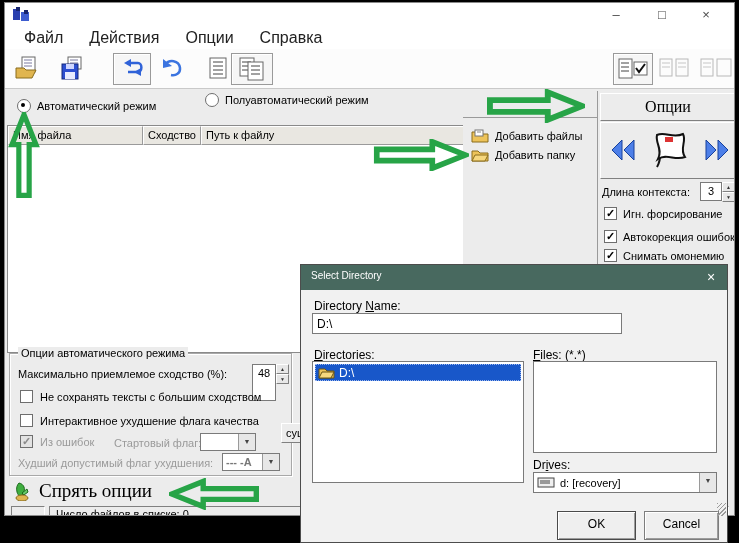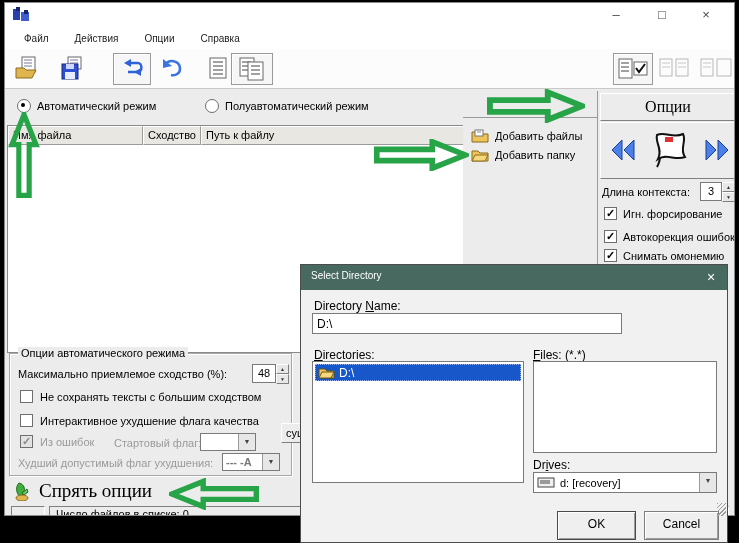--- a/index.html
+++ b/index.html
@@ -7,21 +7,21 @@
           font-family:"Liberation Sans",sans-serif;font-size:11px;color:#000;}
   .abs{position:absolute;}
   
   #mainwin{left:4px;top:2px;width:731px;height:514px;background:#ececec;
            border:1px solid #8a8a8a;box-sizing:border-box;overflow:hidden;z-index:1;}
   #titlebar{left:0;top:0;width:100%;height:24px;background:#ffffff;}
   #titlebar .title{position:absolute;left:30px;top:5px;color:#6b6b6b;font-size:12px;}
   .wctl{position:absolute;top:0;width:44px;height:24px;text-align:center;line-height:24px;
         color:#4a4a4a;font-size:13px;}
   #menubar{left:0;top:24px;width:100%;height:22px;background:#ffffff;display:flex;align-items:center;padding-left:10px;box-sizing:border-box;gap:8px;}
-  .menuitem{padding:2px 9px;color:#222;font-size:10px;}
+  .menuitem{padding:2px 9px;color:#222;font-size:16px;}
   #toolbar{left:0;top:46px;width:100%;height:40px;background:#fcfcfc;border-bottom:1px solid #c9c9c9;box-sizing:border-box;}
   .tbtn{position:absolute;top:4px;width:34px;height:30px;display:flex;align-items:center;justify-content:center;}
   .toggled{border:1px solid #9a9a9a;background:#f6f6f6;box-shadow:inset 1px 1px 0 #ffffff;}
   
   .raised{background:#ececec;border:1px solid;border-color:#ffffff #808080 #808080 #ffffff;}
   .btn{background:#efefef;border:1px solid #7d7d7d;box-shadow:inset 1px 1px 0 #fff,inset -1px -1px 0 #9c9c9c;
        text-align:center;font-size:12px;}
   .field{background:#fff;border:1px solid #7a7a7a;box-sizing:border-box;}
   .sunken{border:1px solid;border-color:#808080 #ffffff #ffffff #808080;background:#fff;box-sizing:border-box;}
   
@@ -174,21 +174,21 @@
             <line x1="3" y1="9" x2="11" y2="9" stroke="#c6c6c6"></line>
           <rect x="17" y="1" width="14" height="17" fill="none" stroke="#b8b8b8"></rect>
         </svg>
       </div>
     </div>
 
     <div class="abs" style="left:12px;top:96px;display:flex;align-items:center;gap:6px">
       <span class="radio sel"></span>
       <span class="lbl">Автоматический режим</span>
     </div>
-    <div class="abs" style="left:200px;top:96px;display:flex;align-items:center;gap:6px">
+    <div class="abs" style="left:200px;top:90px;display:flex;align-items:center;gap:6px">
       <span class="radio"></span>
       <span class="lbl">Полуавтоматический режим</span>
     </div>
 
     <div class="abs" id="filetable">
       <div class="th" style="left:0;width:135px">Имя файла</div>
       <div class="th" style="left:135px;width:58px">Сходство</div>
       <div class="th" style="left:193px;width:263px">Путь к файлу</div>
       <div class="abs" style="left:0;top:19px;right:0;bottom:0;background:#fff"></div>
     </div>
@@ -250,21 +250,21 @@
       <div class="abs" style="left:6px;top:158px;display:flex;align-items:center;gap:6px">
         <span class="cbx">✓</span>
         <span class="lbl">Снимать омонемию</span>
       </div>
     </div>
 
     <div class="abs" id="autogroup">
       <span class="legend lbl">Опции автоматического режима</span>
       <span class="abs lbl" style="left:8px;top:14px">Максимально приемлемое сходство (%):</span>
       <div class="spin" style="left:242px;top:10px">
-        <div class="spinval" style="width:24px;height:19px;line-height:17px">48</div>
+        <div class="spinval" style="width:24px;height:37px;line-height:17px">48</div>
         <div class="spinbtns" style="height:19px">
           <div>▲</div>
           <div>▼</div>
         </div>
       </div>
       <div class="abs" style="left:10px;top:60px;display:flex;align-items:center;gap:7px">
         <span class="cbx"></span>
         <span class="lbl">Интерактивное ухудшение флага качества</span>
       </div>
       <div class="abs" style="left:10px;top:36px;display:flex;align-items:center;gap:7px">

